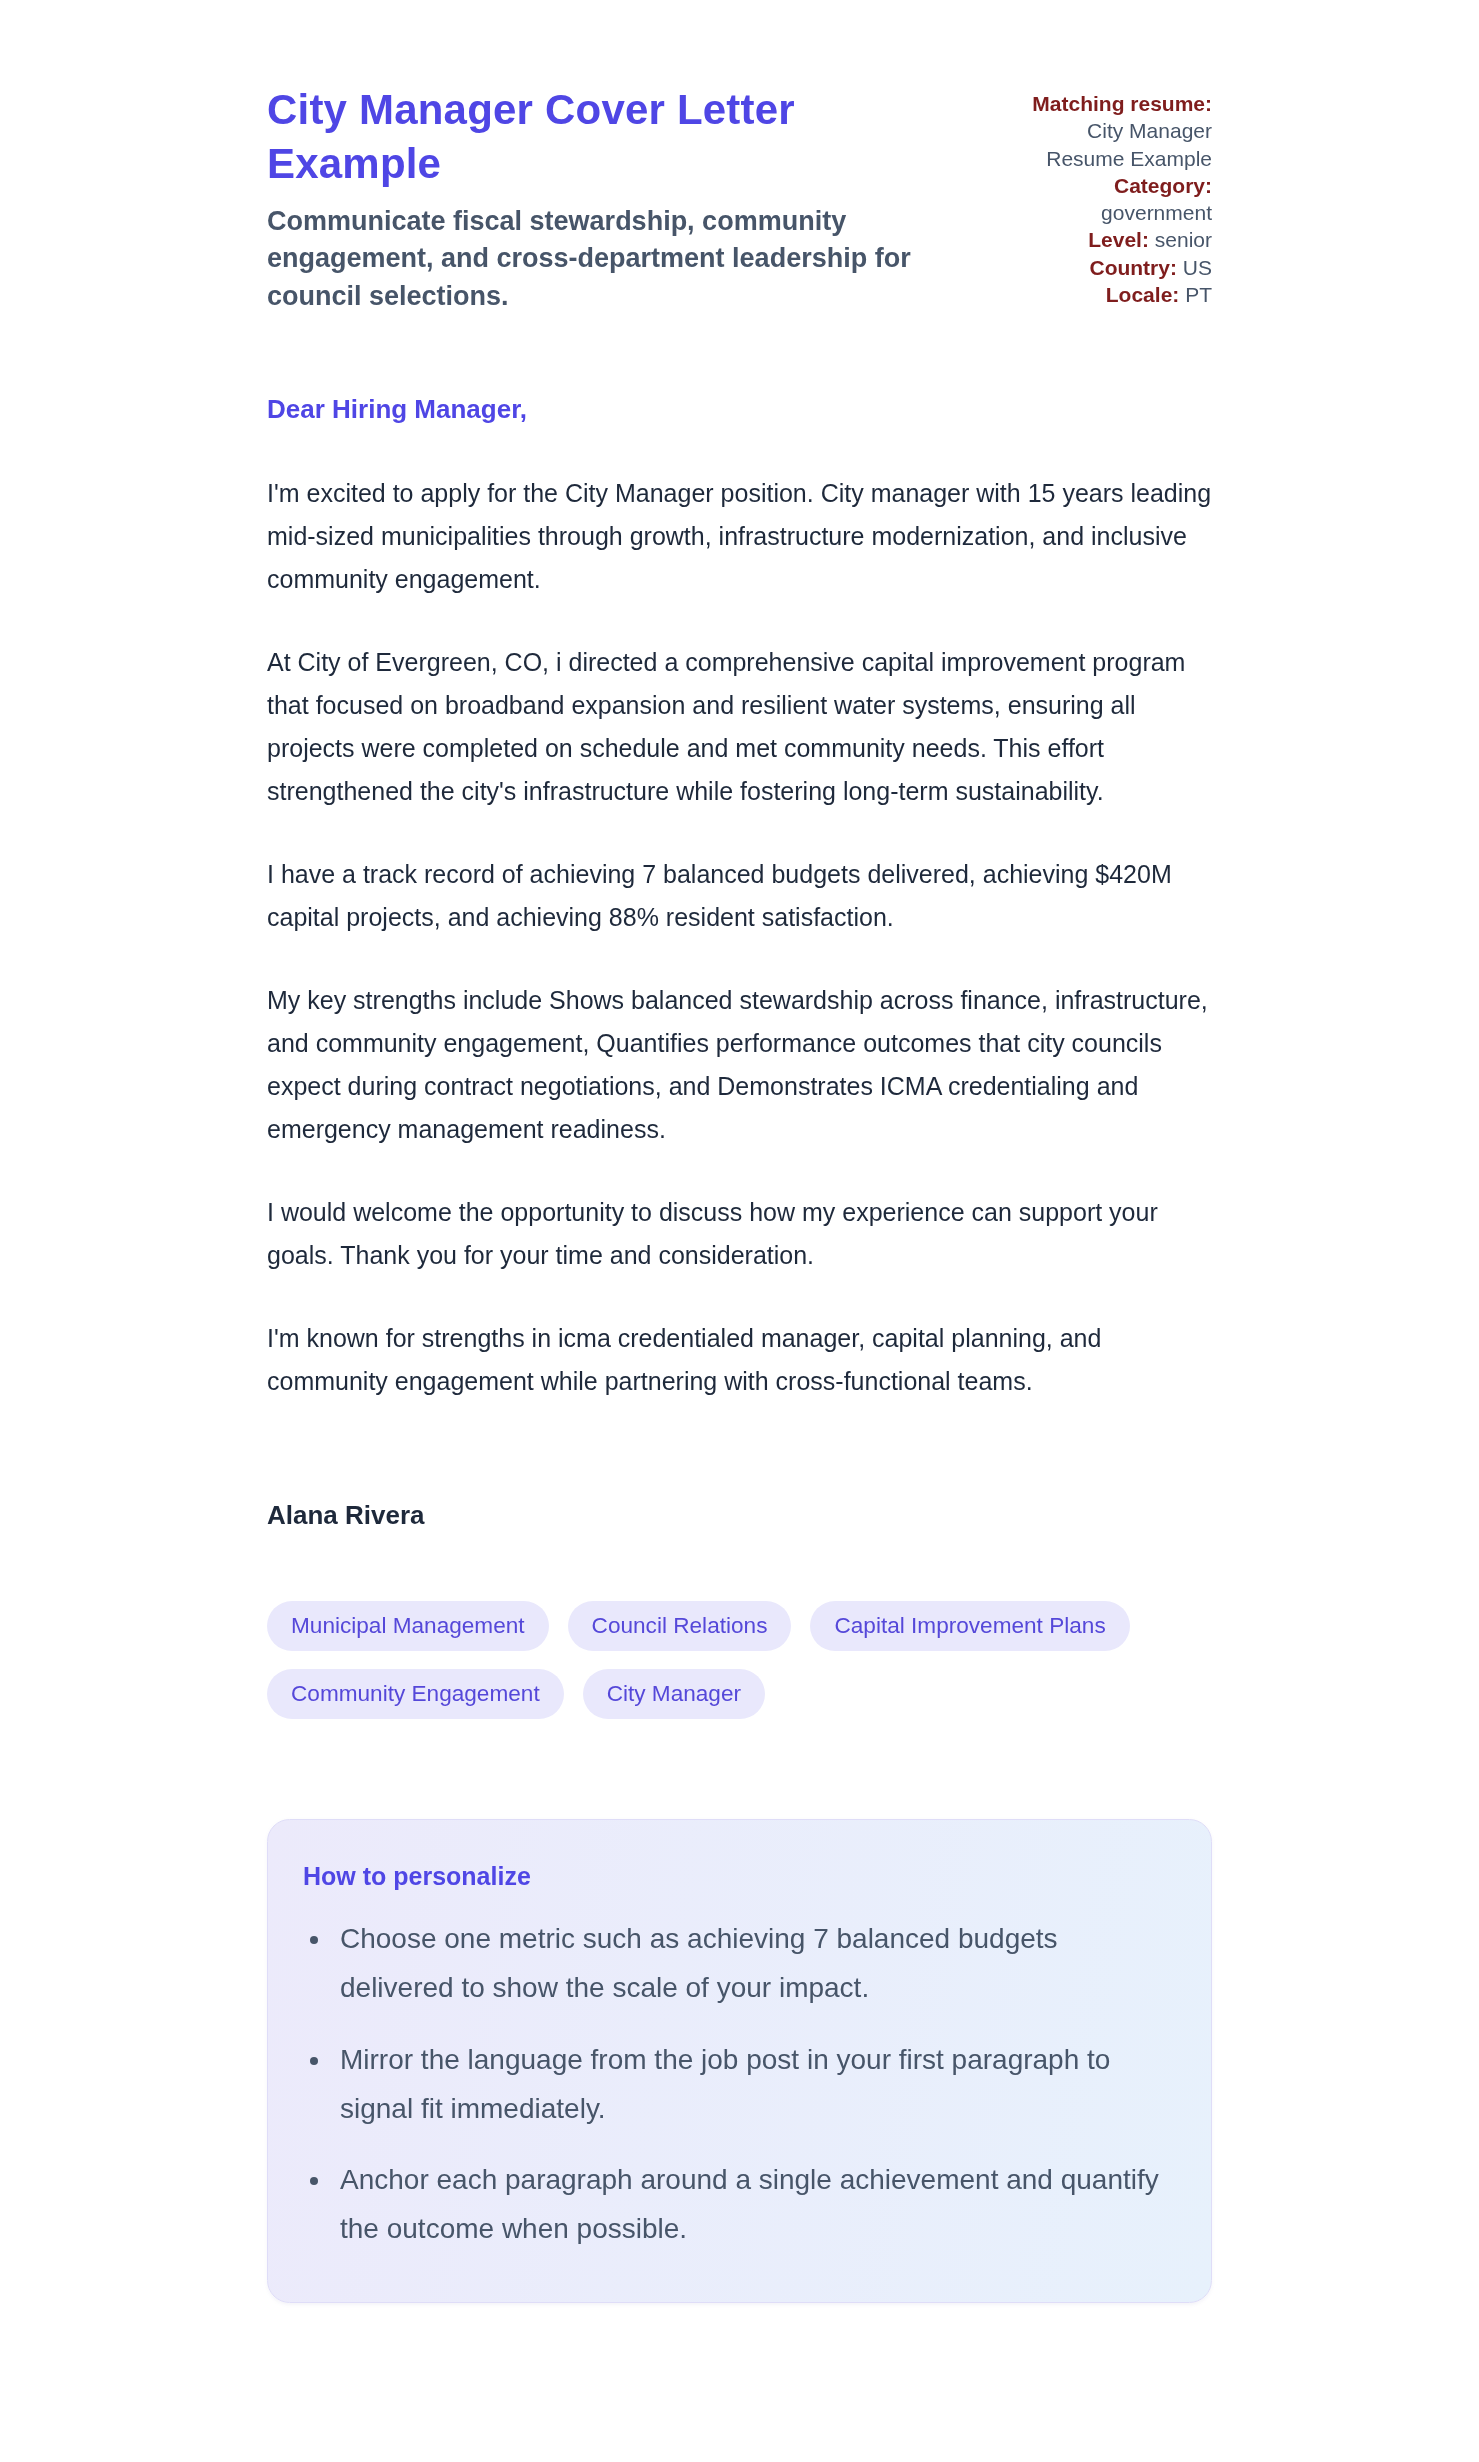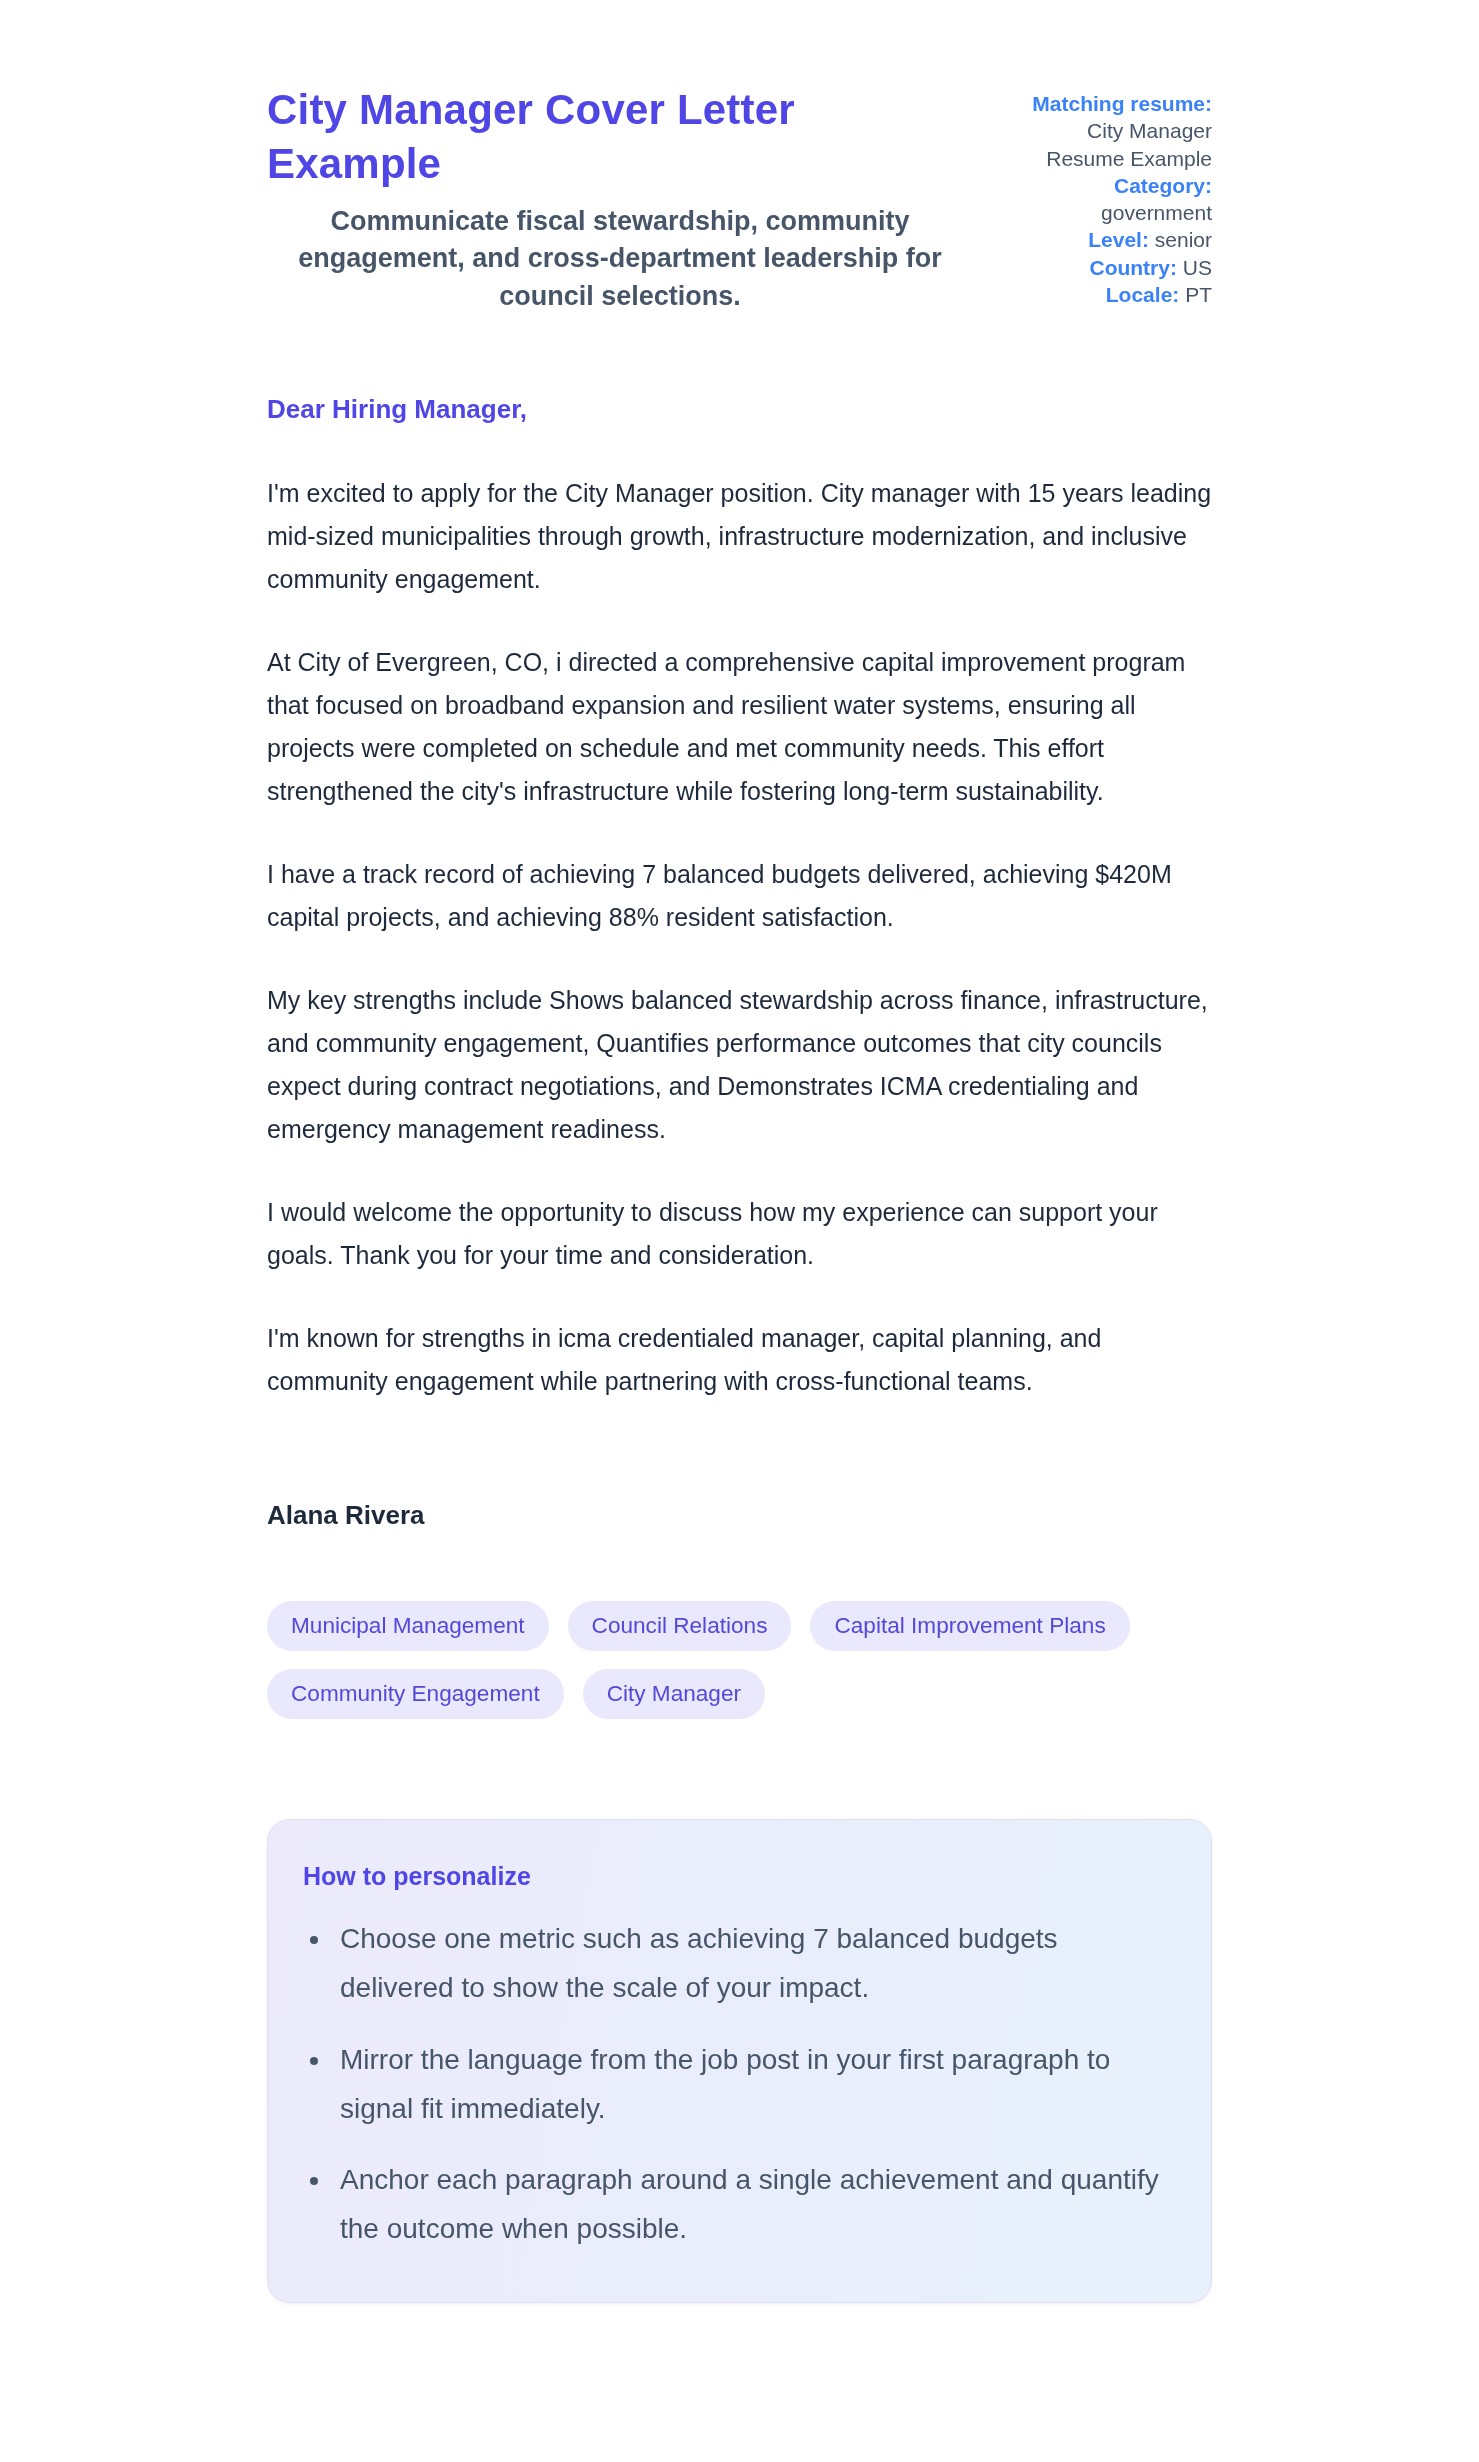--- a/index.html
+++ b/index.html
@@ -32,32 +32,31 @@
     font-weight: 700;
     color: var(--accent, #4f46e5);
     letter-spacing: 0.2px;
   }
   .page-subtitle {
     margin: 12px 0 0 0;
     font-size: 27px;
     line-height: 1.4;
     font-weight: 700;
     color: var(--muted-text, #475569);
-    text-align: center;
   }
   .meta {
     width: 204px;
     flex: 0 0 auto;
     text-align: right;
     font-size: 21px;
     line-height: 1.3;
     color: var(--muted-text, #475569);
     padding-top: 7px;
   }
-  .meta-item b { color: #3b82f6; font-weight: 700; }
+  .meta-item b { color: #7f1d1d; font-weight: 700; }
 
   
   .letter { max-width: 1223px; }
   .greeting {
     margin: 0 0 47px 0;
     font-size: 26px;
     font-weight: 700;
     color: var(--accent, #4f46e5);
   }
   .letter p.body-par {

